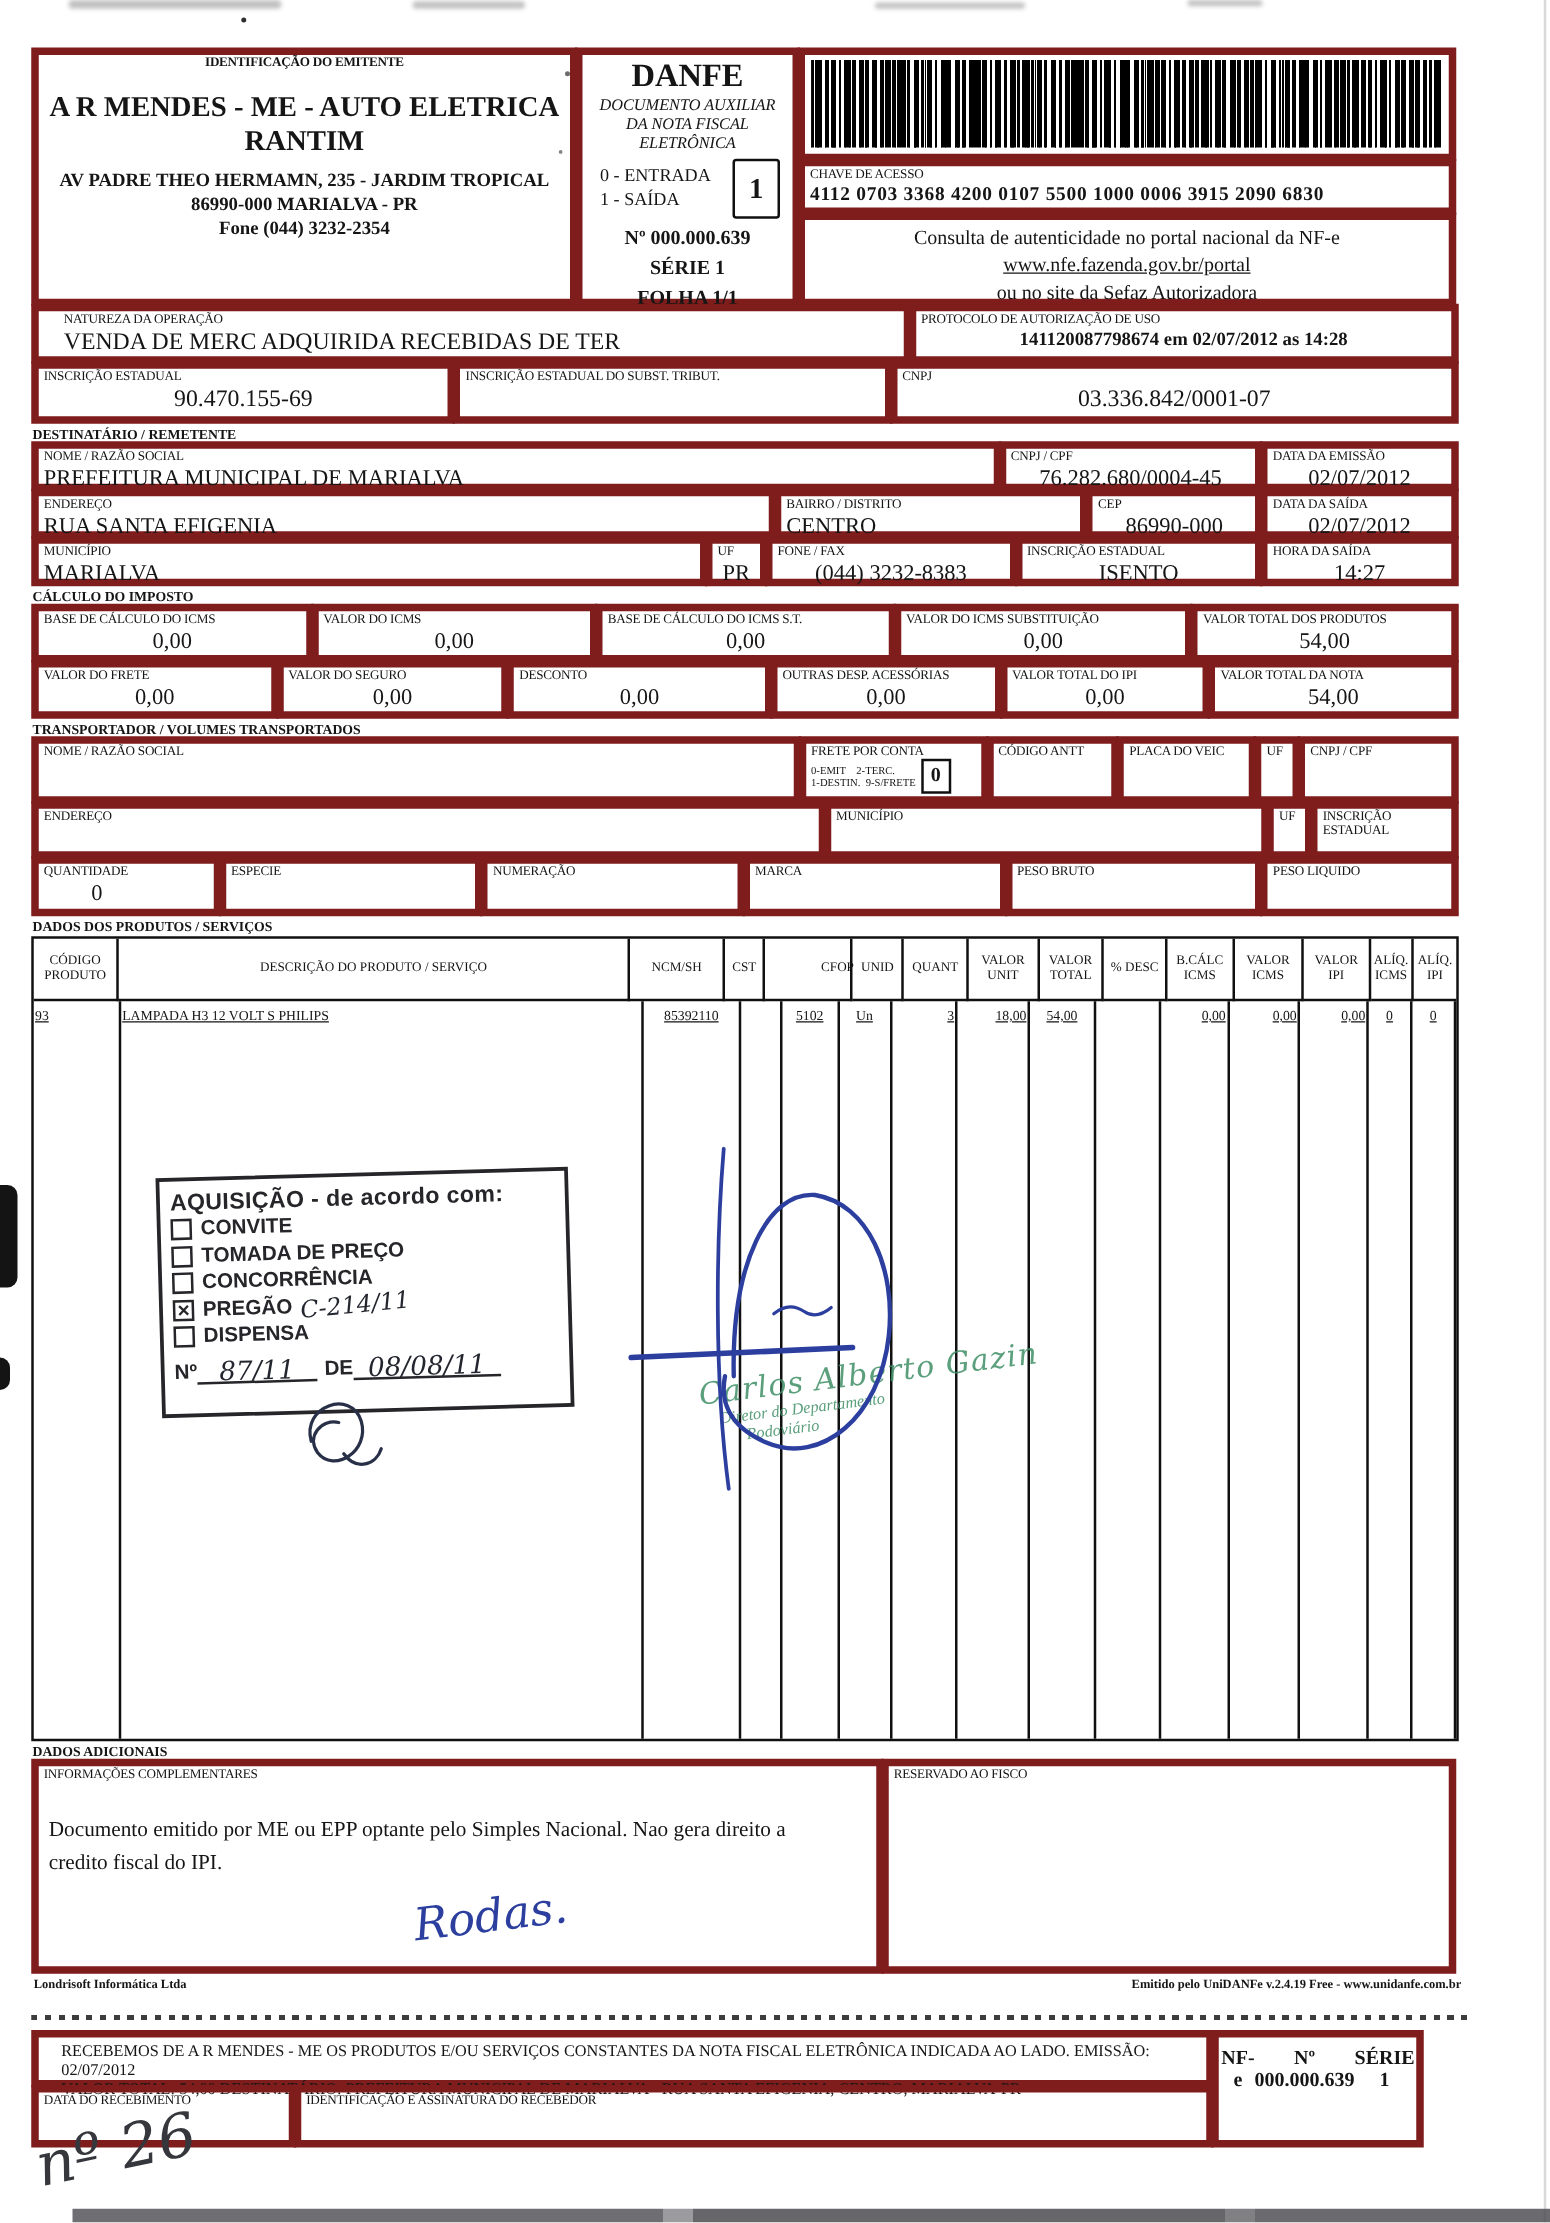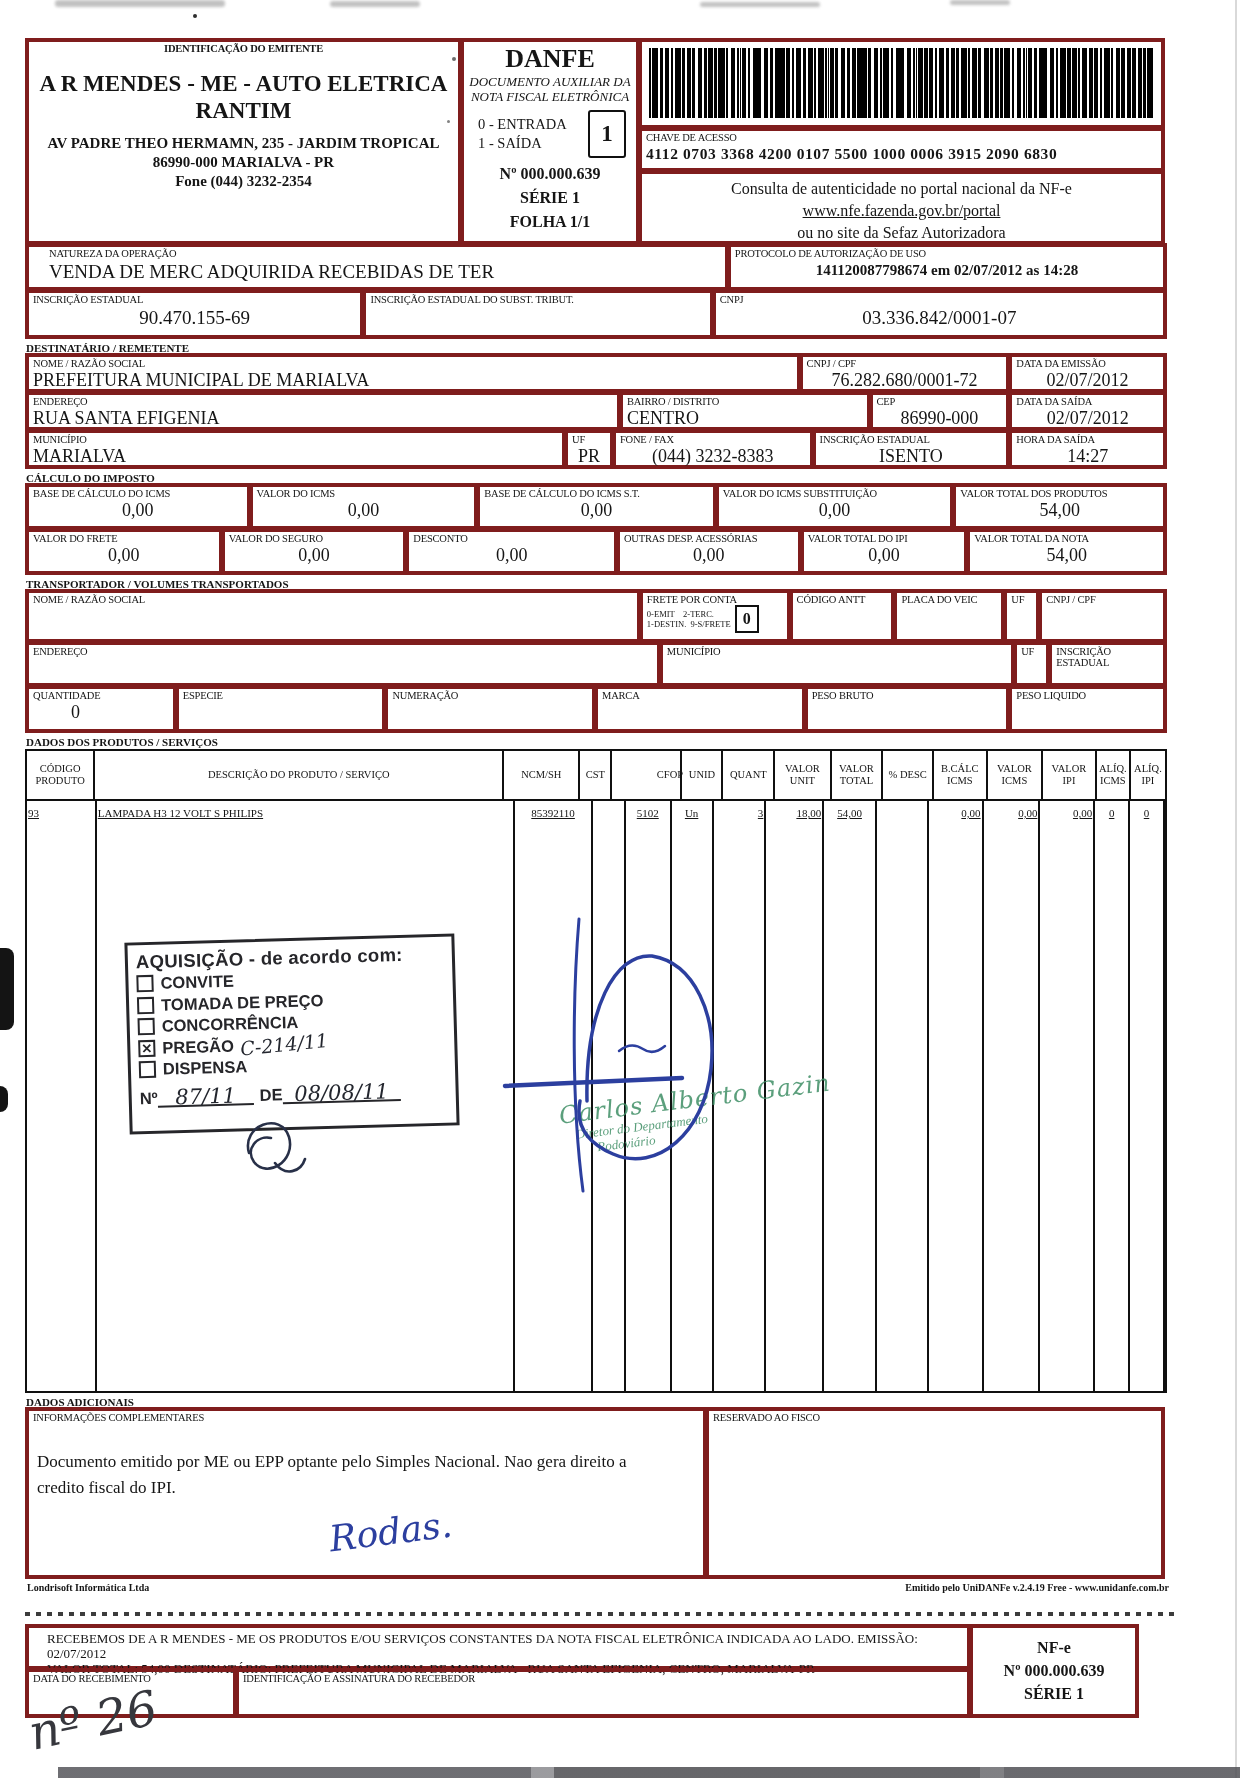--- a/index.html
+++ b/index.html
@@ -1,21 +1,21 @@
 <!DOCTYPE html>
 <html><head>
 <meta charset="utf-8">
 <style>
   html,body{margin:0;padding:0;}
   body{width:1240px;height:1778px;background:#ffffff;position:relative;
        font-family:"Liberation Serif", serif;color:#151515;overflow:hidden;}
   .form{position:absolute;left:25px;top:38px;width:1142px;}
   .r{display:flex;width:1142px;}
   .r + .r, .r.tight{margin-top:-2px;}
-  .c{border:4px solid #7f1d1d;box-sizing:border-box;padding:1px 4px 2px;flex:0 1 auto;background:transparent;}
+  .c{border:6px solid #7f1d1d;box-sizing:border-box;padding:1px 4px 2px;flex:0 1 auto;background:transparent;}
   .r .c + .c{margin-left:-2px;}
   .lb{display:block;font-size:10.5px;line-height:11px;letter-spacing:-0.2px;}
   .v{display:block;font-size:18px;line-height:21px;margin-top:1px;white-space:nowrap;}
   .v19{font-size:19px;line-height:23px;}
   .tc{text-align:center;}
   .tr{text-align:right;}
   .b{font-weight:bold;}
   .sec{font-size:11px;font-weight:bold;padding:3px 0 1px 1px;line-height:12px;}
   
   .emitente{width:437px;height:207px;text-align:center;}
@@ -85,21 +85,21 @@
   .adic-fisco{width:460px;height:172px;}
   .foot{display:flex;justify-content:space-between;font-size:10px;padding:3px 2px 0 2px;width:1142px;font-weight:bold;}
   .dots{position:absolute;left:25px;top:1612px;width:1150px;height:4px;
         background:repeating-linear-gradient(90deg,#3c3c3c 0 5px,transparent 5px 11px);}
   
   .canhoto{position:absolute;left:25px;top:1624px;width:1142px;display:flex;}
   .can-left{width:946px;display:flex;flex-direction:column;}
   .receb{height:46px;font-size:13px;line-height:15px;padding:3px 18px;}
   .can-left .r{width:946px;}
   .nfe{width:170px;height:94px;margin-left:-2px;text-align:center;font-weight:bold;font-size:16px;
-       display:flex;flex-direction:column;justify-content:space-around;padding:8px 2px;}
+       display:flex;justify-content:space-around;padding:8px 2px;}
   
   .n26{position:absolute;left:28px;top:1692px;font-family:"DejaVu Serif", serif;font-style:italic;
        font-size:48px;color:#36373d;transform:rotate(-12deg);}
   .strip{position:absolute;left:58px;bottom:0;width:1182px;height:11px;
          background:linear-gradient(90deg,#55555a 0 40%,#8a8a8e 40% 42%,#4c4c50 42% 78%,#6a6a6e 78% 80%,#505055 80% 100%);
          opacity:.85;}
   .speck{position:absolute;background:#2e2e2e;border-radius:50%;}
   .smudge{position:absolute;background:#8f8f8f;filter:blur(1.5px);opacity:.55;border-radius:3px;}
   .blob{position:absolute;left:0;background:#141414;border-radius:0 8px 8px 0;}
   .scanline{position:absolute;right:3px;top:0;width:2px;height:1778px;background:#c9c9c9;opacity:.7;}
@@ -194,21 +194,21 @@
 
     <div class="sec">DESTINATÁRIO / REMETENTE</div>
 
     <div class="r tight">
       <div class="c" style="width:777px;height:40px;">
         <span class="lb">NOME / RAZÃO SOCIAL</span>
         <span class="v">PREFEITURA MUNICIPAL DE MARIALVA</span>
       </div>
       <div class="c" style="width:212px;height:40px;">
         <span class="lb">CNPJ / CPF</span>
-        <span class="v tc">76.282.680/0001-72</span>
+        <span class="v tc">76.282.680/0004-45</span>
       </div>
       <div class="c" style="width:159px;height:40px;">
         <span class="lb">DATA DA EMISSÃO</span>
         <span class="v tc">02/07/2012</span>
       </div>
     </div>
 
     <div class="r">
       <div class="c" style="width:597px;height:40px;">
         <span class="lb">ENDEREÇO</span>

